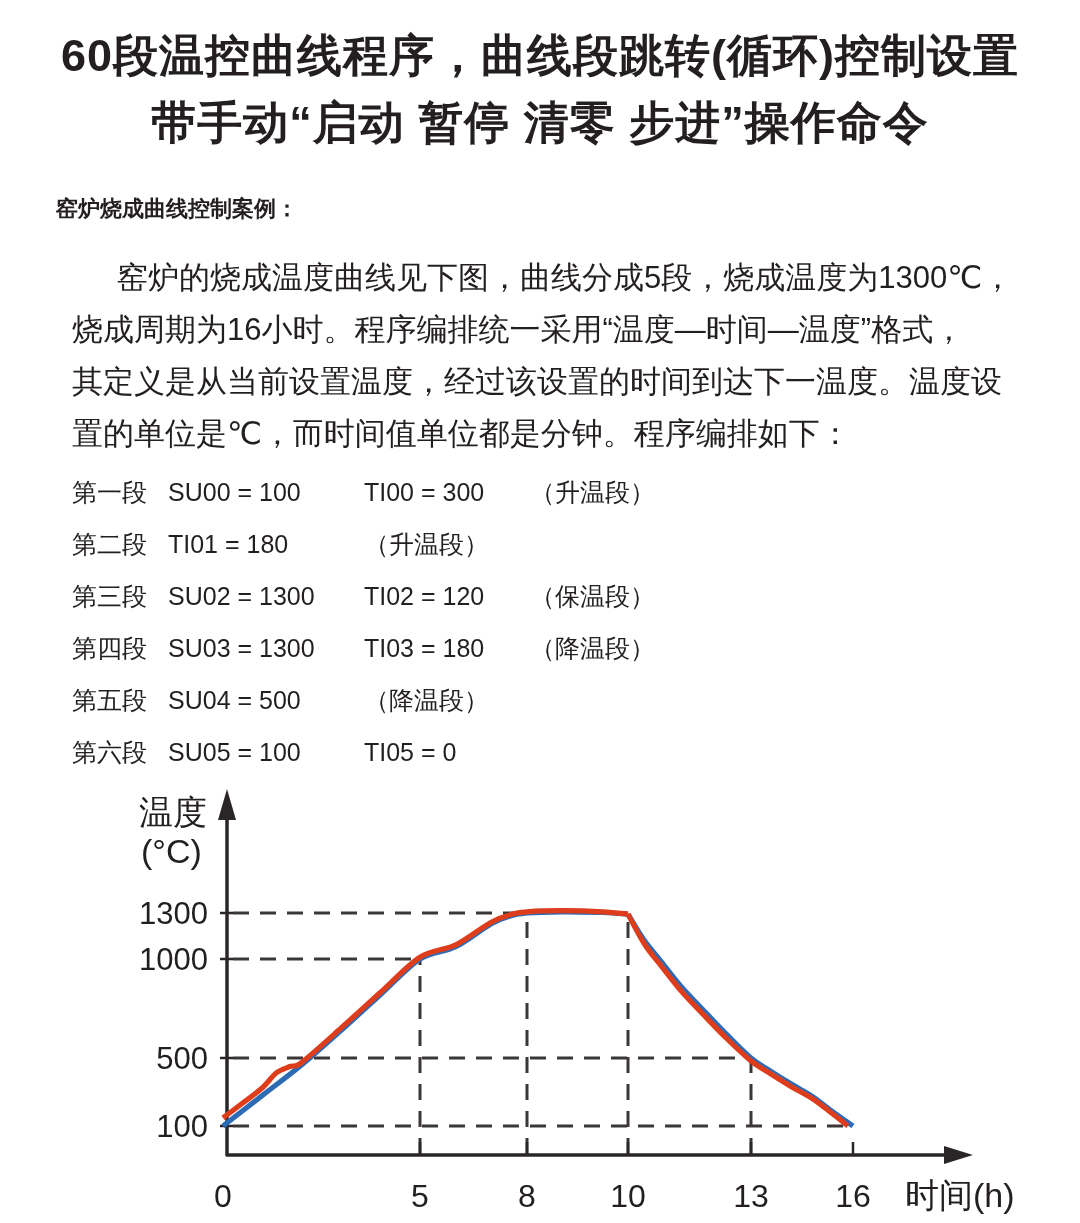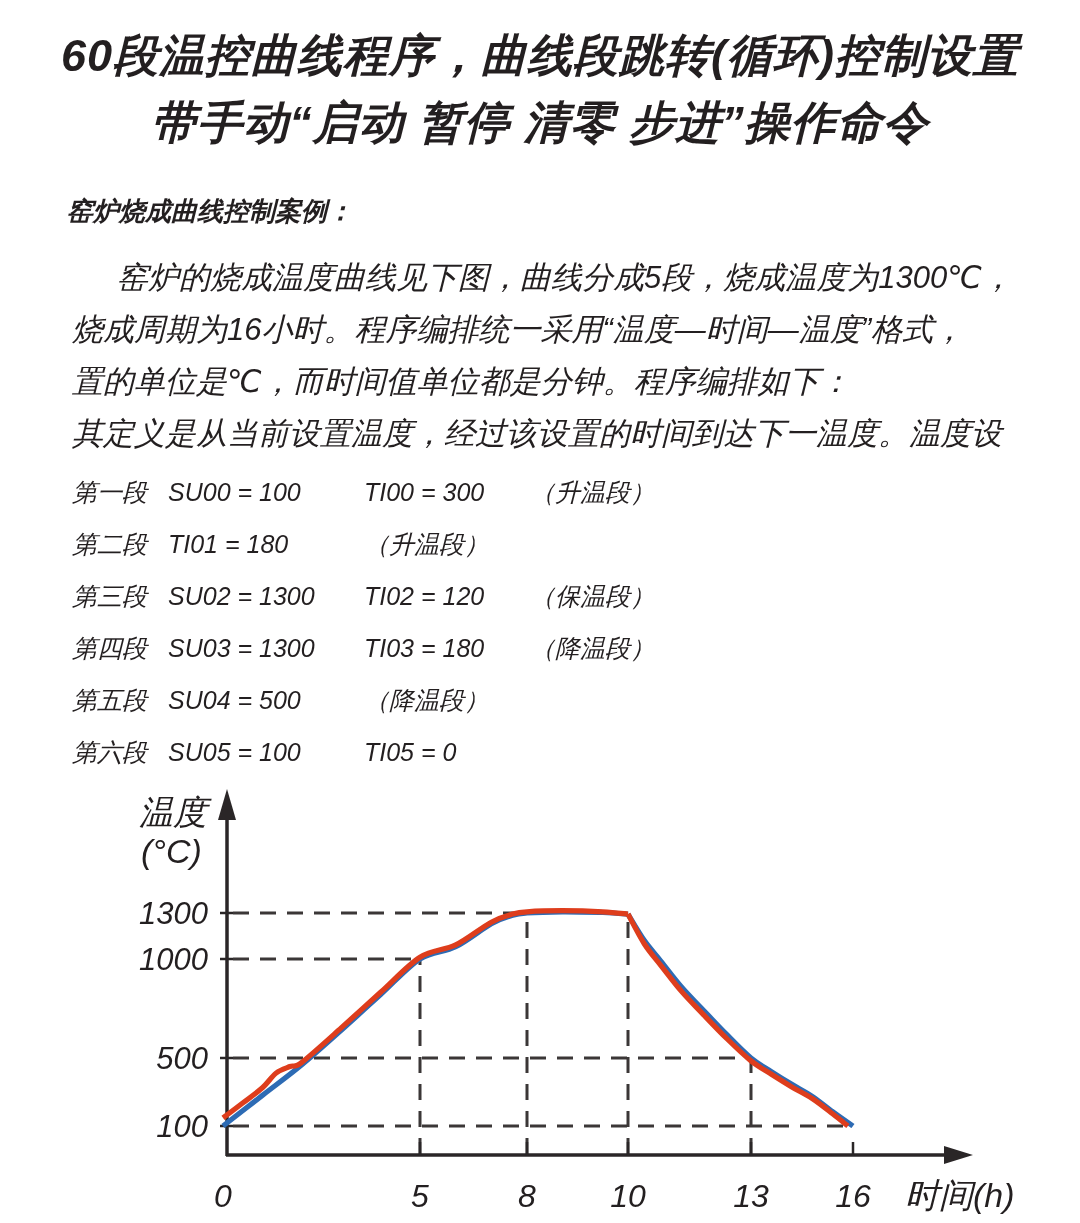--- a/index.html
+++ b/index.html
@@ -1,23 +1,23 @@
 <!DOCTYPE html>
 <html><head>
 <meta charset="utf-8">
 <style>
   html,body{margin:0;padding:0;background:#ffffff;}
   .page{
     position:relative;width:1080px;height:1223px;background:#ffffff;
     font-family:"Liberation Sans","DejaVu Sans",sans-serif;
-    color:#231f20;overflow:hidden;font-style:italic;
+    color:#231f20;overflow:hidden;
   }
   .title-block{position:absolute;top:22px;left:0;width:1080px;text-align:center;
     font-weight:bold;font-size:45px;line-height:67px;letter-spacing:1px;}
-  .section-heading{position:absolute;left:67px;top:194px;font-size:26px;font-weight:bold;text-align:center;}
+  .section-heading{position:absolute;left:56px;top:194px;font-size:22px;font-weight:bold;text-align:center;}
   .body-paragraph{position:absolute;left:72px;top:252px;width:960px;font-size:31px;line-height:52px;font-weight:500;}
   .body-paragraph .para-line{white-space:pre;}
   .body-paragraph .para-line.indent{padding-left:45px;}
   .program-listing{position:absolute;left:72px;top:466px;font-size:25px;line-height:52px;font-weight:500;}
   .program-row{display:grid;grid-template-columns:96px 196px 166px auto;white-space:pre;}
   #chart{position:absolute;left:0;top:0;}
   svg text{font-family:"Liberation Sans","DejaVu Sans",sans-serif;fill:#231f20;}
 </style>
 </head>
 <body>
@@ -26,22 +26,22 @@
   <div class="title-block">
     <div>60段温控曲线程序，曲线段跳转(循环)控制设置</div>
     <div>带手动“启动 暂停 清零 步进”操作命令</div>
   </div>
 
   <div class="section-heading">窑炉烧成曲线控制案例：</div>
 
   <div class="body-paragraph" id="para">
       <div class="para-line indent">窑炉的烧成温度曲线见下图，曲线分成5段，烧成温度为1300℃，</div>
       <div class="para-line">烧成周期为16小时。程序编排统一采用“温度—时间—温度”格式，</div>
+      <div class="para-line">其定义是从当前设置温度，经过该设置的时间到达下一温度。温度设</div>
       <div class="para-line">置的单位是℃，而时间值单位都是分钟。程序编排如下：</div>
-      <div class="para-line">其定义是从当前设置温度，经过该设置的时间到达下一温度。温度设</div>
     </div>
 
   <div class="program-listing" id="program">
       <div class="program-row"><span>第一段</span><span>SU00 = 100</span><span>TI00 = 300</span><span>（升温段）</span></div>
       <div class="program-row"><span>第二段</span><span>TI01 = 180</span><span>（升温段）</span></div>
       <div class="program-row"><span>第三段</span><span>SU02 = 1300</span><span>TI02 = 120</span><span>（保温段）</span></div>
       <div class="program-row"><span>第四段</span><span>SU03 = 1300</span><span>TI03 = 180</span><span>（降温段）</span></div>
       <div class="program-row"><span>第五段</span><span>SU04 = 500</span><span>（降温段）</span></div>
       <div class="program-row"><span>第六段</span><span>SU05 = 100</span><span>TI05 = 0</span></div>
     </div>

